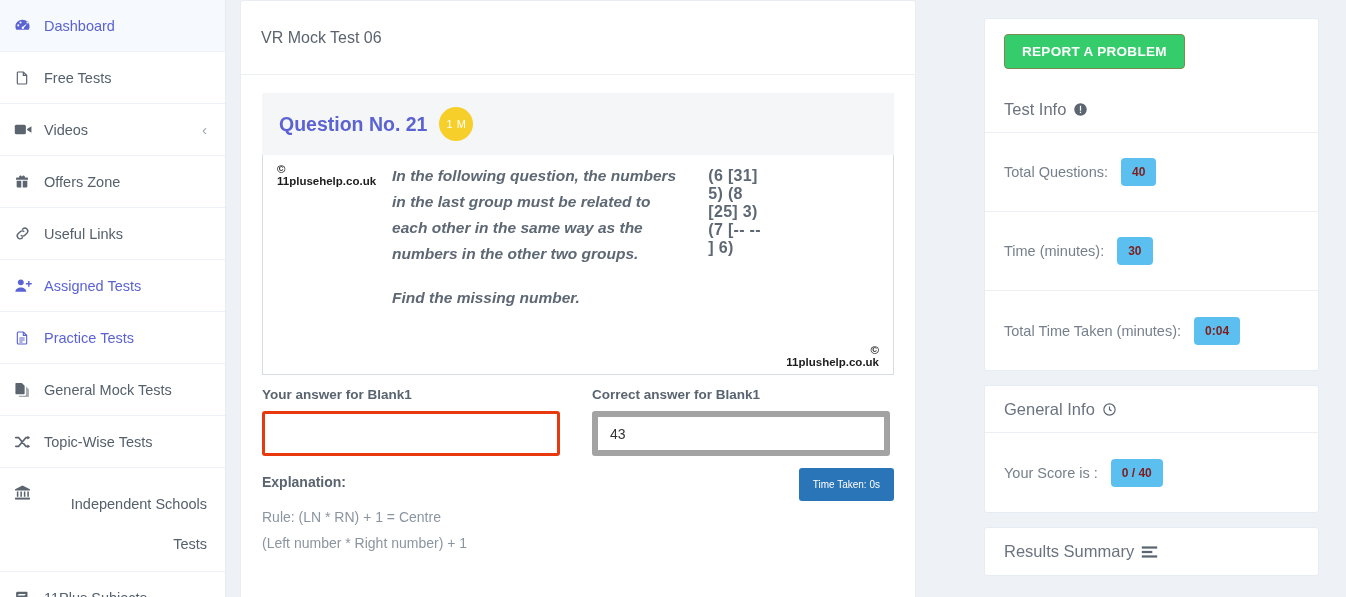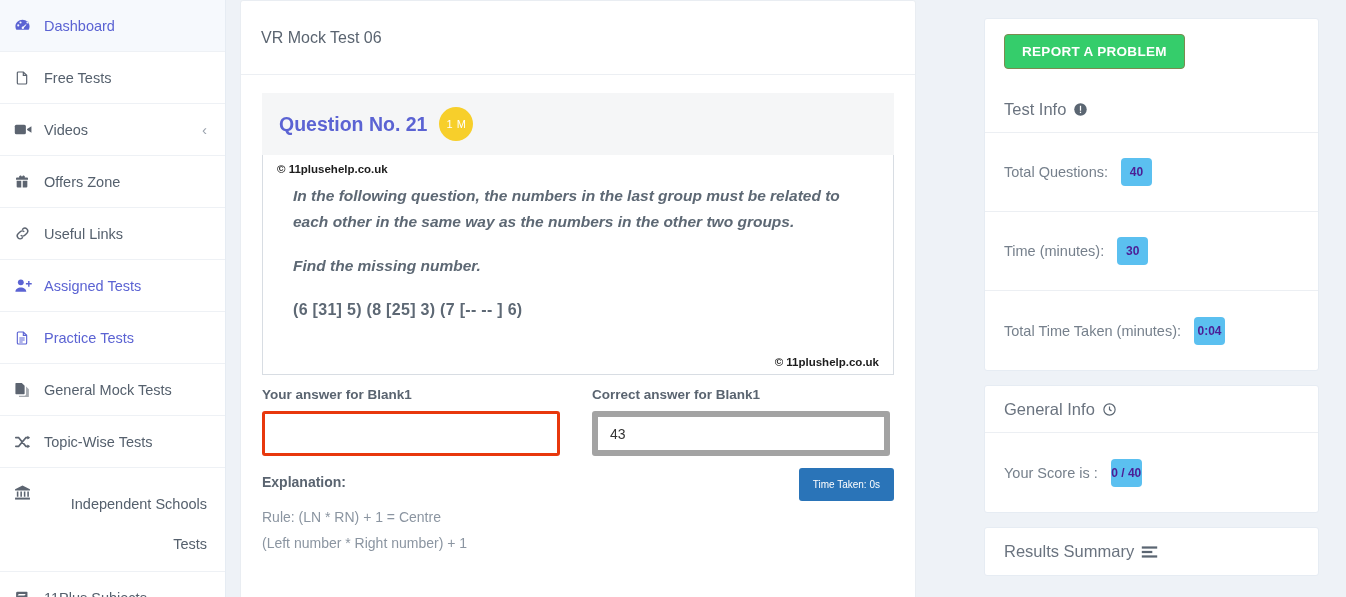--- a/index.html
+++ b/index.html
@@ -88,21 +88,21 @@
     color: #ffffff; font-size: 11px; font-weight: 400;
     display: flex; align-items: center; justify-content: center;
     margin-left: 12px; letter-spacing: .5px;
   }
 
   .q-box {
     border: 1px solid #d8dde3;
     border-top: none;
     padding: 8px 14px 6px 14px;
     min-height: 220px;
-    display: flex; flex-direction: column;
+    display: flex; flex-direction: row;
   }
   .cw-top {
     font-size: 11.5px; font-weight: 700; color: #1c1c1c;
     margin-bottom: 8px;
   }
   .q-text {
     font-style: italic; font-weight: 600;
     font-size: 15.5px; line-height: 26px;
     color: #5d6874;
     padding: 0 16px;
@@ -184,24 +184,24 @@
   .info-row {
     height: 79px;
     display: flex; align-items: center;
     padding: 0 19px;
     border-bottom: 1px solid #eceff3;
     font-size: 14.5px; color: #76808c;
   }
   .info-row:last-child { border-bottom: none; }
   .chip {
     margin-left: 13px;
-    background: #5bc0f0; color: #4c1d95;
+    background: #5bc0f0; color: #7f1d1d;
     border-radius: 4px;
     font-size: 12px; font-weight: 700;
-    padding: 7px 0;
+    padding: 7px 11px;
     min-width: 31px; text-align: center;
   }
   .rs-head { border-bottom: none; }
 </style>
 </head>
 <body>
 
 <div id="app">
 
   <nav class="sidebar">

